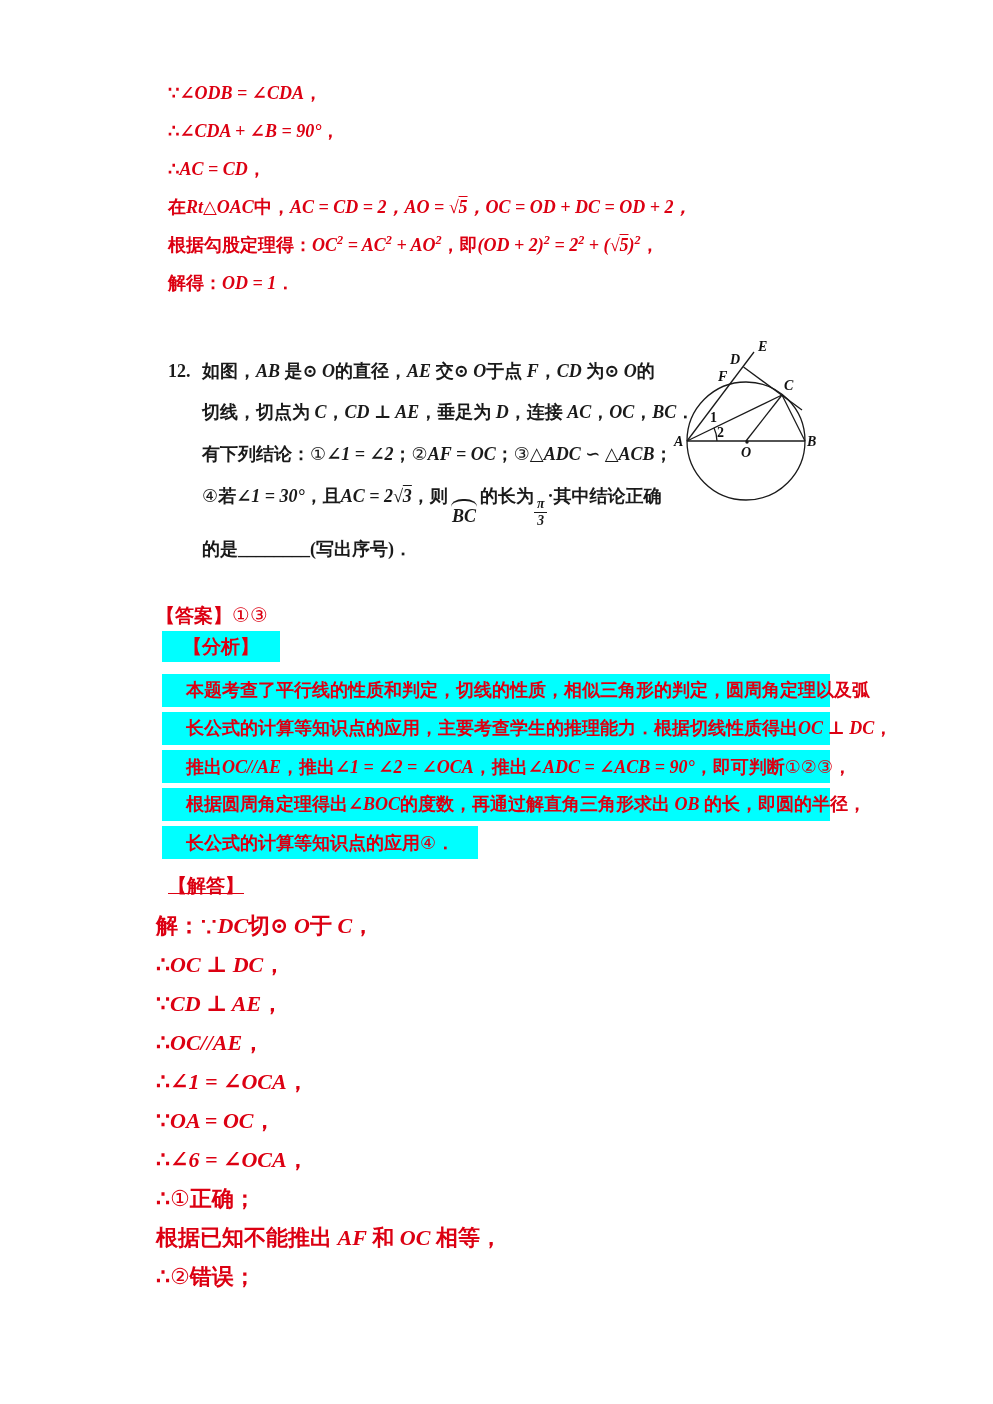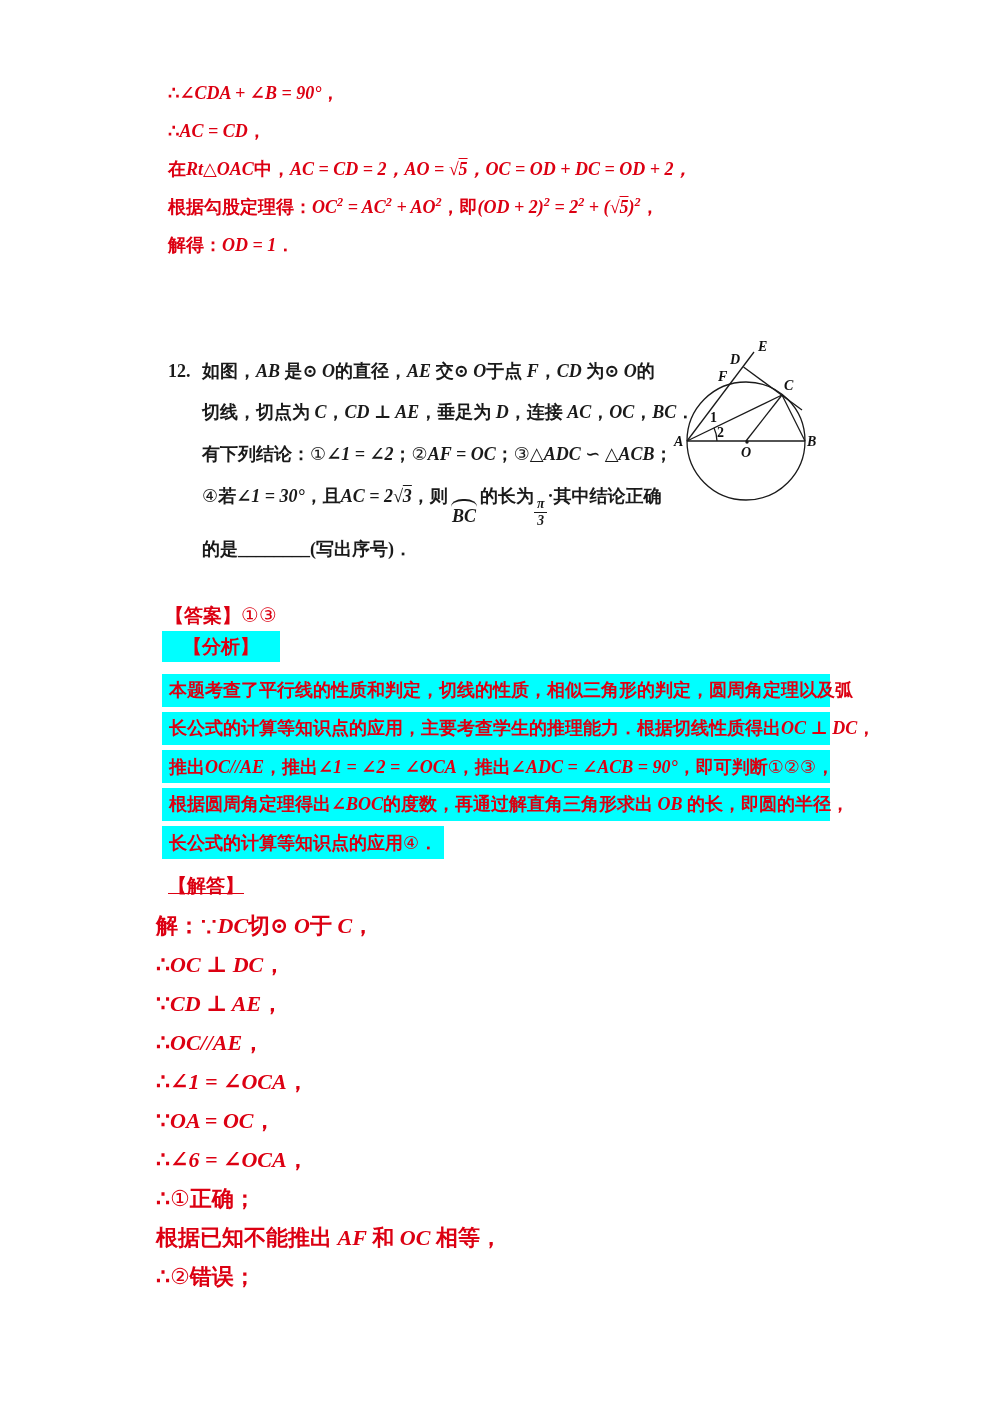--- a/index.html
+++ b/index.html
@@ -24,38 +24,39 @@
   .arcsym{width:1.45em;height:0.38em;border-top:2px solid currentColor;
           border-radius:50% 50% 0 0 / 100% 100% 0 0;}
   .circ{font-family:"DejaVu Sans","Liberation Sans",sans-serif;font-weight:normal;}
   .red{color:#dc0012;}
   .hl{background:#00ffff;}
 
   #proof-top{left:168px;top:74px;font-size:18px;line-height:38px;}
   #problem-number{left:168px;top:351px;font-size:18px;line-height:41px;}
   #problem-text{left:202px;top:351px;font-size:18px;line-height:41px;width:480px;}
   #figure{left:672px;top:338px;width:240px;height:210px;}
-  #answer-row{left:165px;top:597px;font-size:19px;line-height:36px;}
+  #answer-row{left:156px;top:597px;font-size:19px;line-height:36px;}
   #answer-row .circ{font-size:20px;}
   #analysis-header{left:162px;top:631px;font-size:19px;line-height:31px;padding:0 21px;width:fit-content;}
   #analysis{left:162px;top:674px;font-size:18px;}
-  #analysis .line{height:33px;line-height:33px;margin-bottom:5px;padding:0 7px;
+  #analysis .line{height:33px;line-height:33px;margin-bottom:5px;padding:0 24px;
                   width:fit-content;box-sizing:border-box;}
   #analysis .line.hl-full{width:668px;}
   #solution-header{left:168px;top:869px;font-size:19px;line-height:34px;text-decoration:underline;}
   #solution{left:156px;top:906px;font-size:22px;line-height:39px;}
 
   .svgm{font:italic bold 14px "Liberation Serif","DejaVu Serif",serif;fill:#111;}
   .svgn{font:bold 14px "Liberation Serif","DejaVu Serif",serif;fill:#111;}
   .stroke{stroke:#1a1a1a;stroke-width:1.3;fill:none;}
 </style>
 </head>
 <body>
 
 <div id="proof-top" class="sec red">
+    <div class="line"><span class="cn">∵</span><span class="m">∠ODB = ∠CDA</span><span class="cn">，</span></div>
     <div class="line"><span class="cn">∴</span><span class="m">∠CDA + ∠B = 90°</span><span class="cn">，</span></div>
     <div class="line"><span class="cn">∴</span><span class="m">AC = CD</span><span class="cn">，</span></div>
     <div class="line"><span class="cn">在</span><span class="m">Rt△OAC</span><span class="cn">中，</span><span class="m">AC = CD = 2，AO = </span><span class="sqrt">√<span class="rad">5</span></span><span class="m">，OC = OD + DC = OD + 2，</span></div>
     <div class="line"><span class="cn">根据勾股定理得：</span><span class="m">OC</span><span class="sup">2</span><span class="m"> = AC</span><span class="sup">2</span><span class="m"> + AO</span><span class="sup">2</span><span class="cn">，即</span><span class="m">(OD + 2)</span><span class="sup">2</span><span class="m"> = 2</span><span class="sup">2</span><span class="m"> + (</span><span class="sqrt">√<span class="rad">5</span></span><span class="m">)</span><span class="sup">2</span><span class="cn">，</span></div>
     <div class="line"><span class="cn">解得：</span><span class="m">OD = 1</span><span class="cn">．</span></div>
   </div>
 
 <div id="problem-number" class="sec">12.</div>
 <div id="problem-text" class="sec">
     <div class="line"><span class="cn">如图，</span><span class="m">AB</span><span class="cn"> 是⊙ </span><span class="m">O</span><span class="cn">的直径，</span><span class="m">AE</span><span class="cn"> 交⊙ </span><span class="m">O</span><span class="cn">于点 </span><span class="m">F</span><span class="cn">，</span><span class="m">CD</span><span class="cn"> 为⊙ </span><span class="m">O</span><span class="cn">的</span></div>

